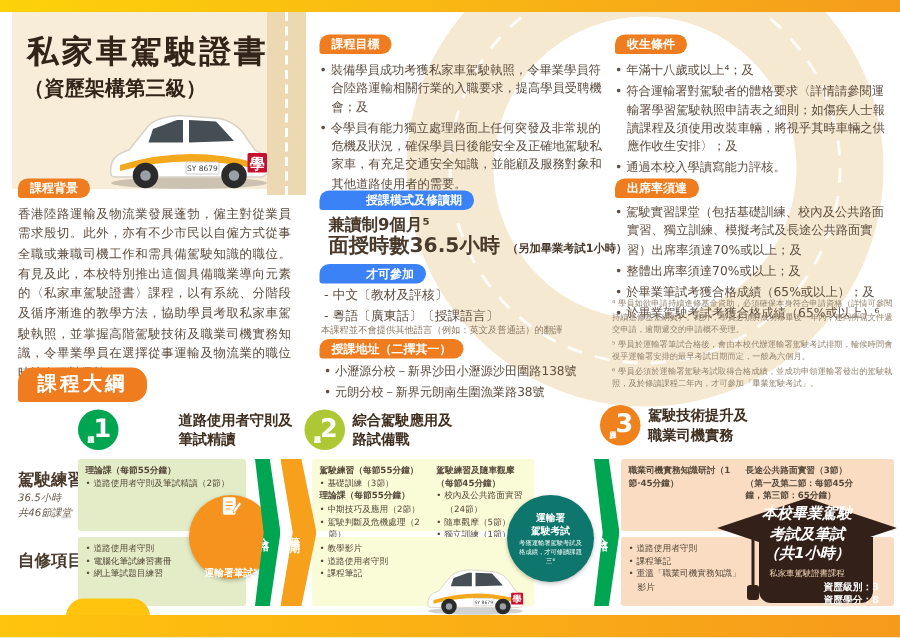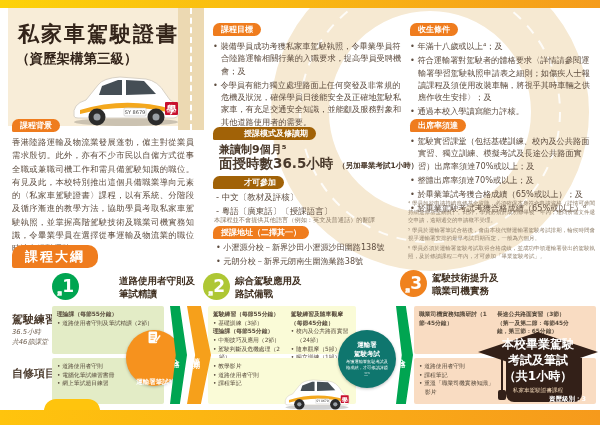--- a/index.html
+++ b/index.html
@@ -19,21 +19,21 @@
   .road-v{position:absolute;left:178px;top:8px;width:26px;height:122px;background:#ecd9b2;}
   .road-v i{position:absolute;left:12px;top:0;height:100%;border-left:2px dashed #fff;}
 
   .page-title{position:absolute;left:18px;top:20px;font-size:21px;font-weight:bold;
               color:#33241a;letter-spacing:2px;}
   .page-subtitle{position:absolute;left:16px;top:50px;font-size:13.5px;font-weight:bold;color:#33241a;}
   .car-header{position:absolute;left:66px;top:64px;width:120px;height:64px;}
 
   .badge{position:absolute;background:#ef7c1e;color:#fff;font-size:8px;font-weight:bold;
          padding:2.5px 8px;border-radius:8px 8px 8px 2px;white-space:nowrap;line-height:1;}
-  .badge.dark{background:#a16207;padding-left:31px;}
+  .badge.dark{background:#3b82f6;padding-left:31px;}
   .badge.big{font-size:13px;padding:5px 13px;border-radius:10px 10px 10px 2px;letter-spacing:2px;}
 
   .para{position:absolute;font-size:8.3px;line-height:1.6;text-align:justify;color:#5d4c3f;}
   .blist{position:absolute;font-size:8.2px;line-height:1.5;color:#5d4c3f;}
   .blist .b-item{padding-left:8px;text-indent:-8px;margin-bottom:2px;}
   .duration{position:absolute;font-size:11px;font-weight:bold;color:#4a3a2c;}
   .hours{position:absolute;font-size:13.5px;font-weight:bold;color:#4a3a2c;}
   .hours .note{font-size:7.5px;font-weight:bold;}
   .lang-line{font-size:8.5px;line-height:1.7;color:#5d4c3f;}
   .tiny-note{position:absolute;font-size:6.2px;color:#8a7a66;}
@@ -74,21 +74,21 @@
   .car-small{position:absolute;left:280px;top:372px;width:74px;height:39px;}
 
   .cap{position:absolute;left:478px;top:328px;width:120px;height:76px;}
   .cap .board{position:absolute;left:0;top:4px;width:120px;height:40px;background:#332018;
               clip-path:polygon(50% 0,100% 50%,50% 100%,0 50%);}
   .cap .base{position:absolute;left:28px;top:30px;width:76px;height:44px;background:#332018;
              border-radius:0 0 8px 8px;}
   .cap .tassel{position:absolute;left:23px;top:30px;width:2px;height:34px;background:#332018;}
   .cap .knob{position:absolute;left:20px;top:62px;width:8px;height:10px;background:#332018;border-radius:2px;}
   .cap .captext{position:absolute;left:12px;top:8px;width:96px;text-align:center;color:#fff;}
-  .cap .c-big{font-size:12px;font-weight:bold;line-height:1.35;}
+  .cap .c-big{font-size:10px;font-weight:bold;line-height:1.35;font-style:italic;}
   .cap .c-course{font-size:5.6px;color:#f2d8b8;margin-top:2px;}
   .cap .c-qf{font-size:6.5px;font-weight:bold;line-height:1.5;text-align:right;}
 </style>
 </head>
 <body>
 
 <div class="page">
 
   <svg width="0" height="0" style="position:absolute" aria-hidden="true">
     <defs>

